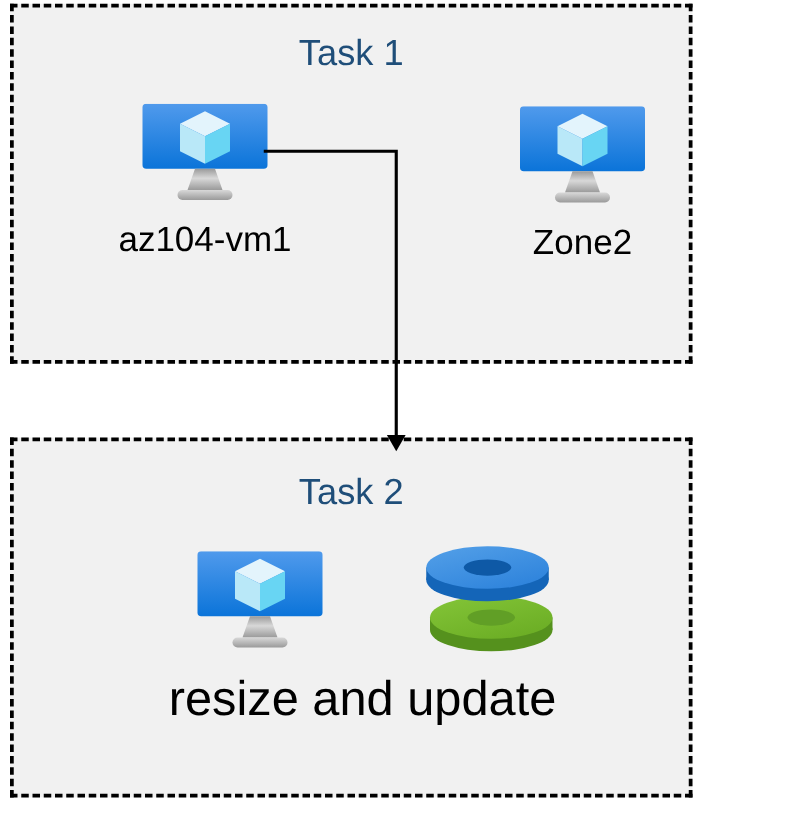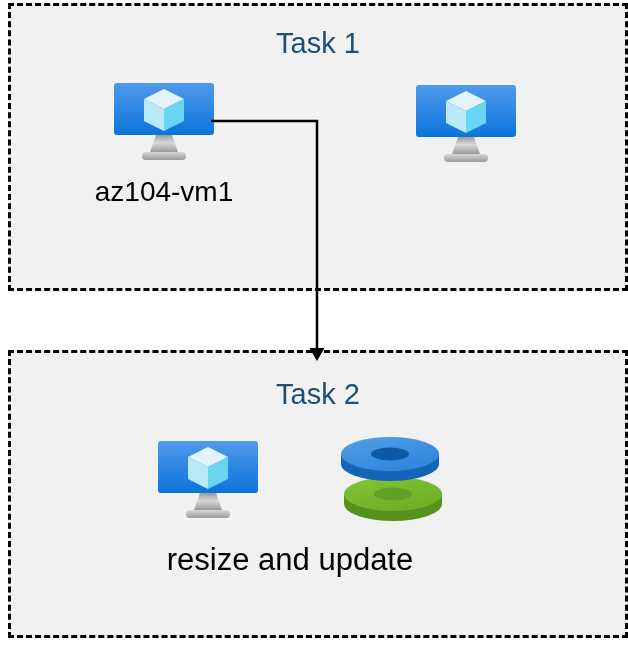--- a/index.html
+++ b/index.html
@@ -5,21 +5,21 @@
   html,body{margin:0;padding:0;background:#ffffff;}
   .canvas{
     position:relative;
     width:628px;height:654px;
     background:var(--page-background,#ffffff);
     font-family:"Liberation Sans", sans-serif;
     overflow:hidden;
   }
   .task-box{
     position:absolute;
-    left:8px;width:620px;height:288px;
+    left:8px;width:546px;height:288px;
     box-sizing:border-box;
     border:3px dashed var(--box-border,#000000);
     background:var(--box-background,#f1f1f1);
   }
   #task1-box{top:3px;}
   #task2-box{top:350px;}
   .task-title{
     position:absolute;left:0;width:100%;
     text-align:center;
     font-size:29px;line-height:34px;
@@ -38,21 +38,21 @@
     color:var(--label-text,#000000);
     white-space:nowrap;
   }
   #vm1-group{left:73px;top:77px;}
   #vm2-group{left:375px;top:79px;}
   #task2-vm-icon{position:absolute;left:146px;top:88px;}
   #task2-disks-icon{position:absolute;left:328px;top:83px;}
   .caption{
     position:absolute;left:79px;top:188px;width:400px;
     text-align:center;
-    font-size:31px;line-height:38px;
+    font-size:39px;line-height:38px;
     color:var(--label-text,#000000);
     white-space:nowrap;
   }
   #arrow-overlay{
     position:absolute;left:0;top:0;width:628px;height:654px;
     pointer-events:none;
   }
   .arrow-stroke{stroke:var(--arrow,#000000);stroke-width:2.5;fill:none;}
   .arrow-head{fill:var(--arrow,#000000);}
   
@@ -128,20 +128,21 @@
         <rect x="1" y="0" width="100" height="52" rx="3" fill="url(#gScreen)"></rect>
         <path d="M43 52 h16 l6 17 h-28 z" fill="url(#gStand)"></path>
         <rect x="29" y="69" width="44" height="8" rx="4" fill="url(#gBase)"></rect>
         <g>
           <polygon class="cube-top" points="51,6 71,16 51,26 31,16"></polygon>
           <polygon class="cube-left" points="31,16 51,26 51,48 31,38"></polygon>
           <polygon class="cube-right" points="51,26 71,16 71,38 51,48"></polygon>
         </g>
       </svg>
       <div class="vm-label">
+        <div>Zone2</div>
       </div>
     </div>
   </div>
 
   <div class="task-box" id="task2-box">
     <div class="task-title">Task 2</div>
 
     <svg id="task2-vm-icon" viewBox="0 0 102 80" width="102" height="80">
       <rect x="1" y="0" width="100" height="52" rx="3" fill="url(#gScreen)"></rect>
       <path d="M43 52 h16 l6 17 h-28 z" fill="url(#gStand)"></path>

